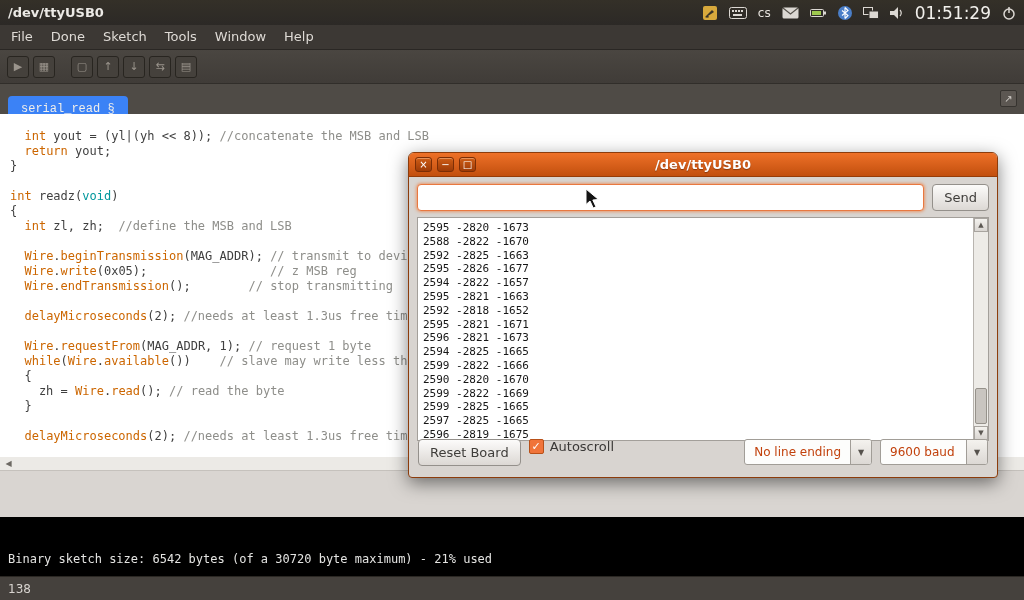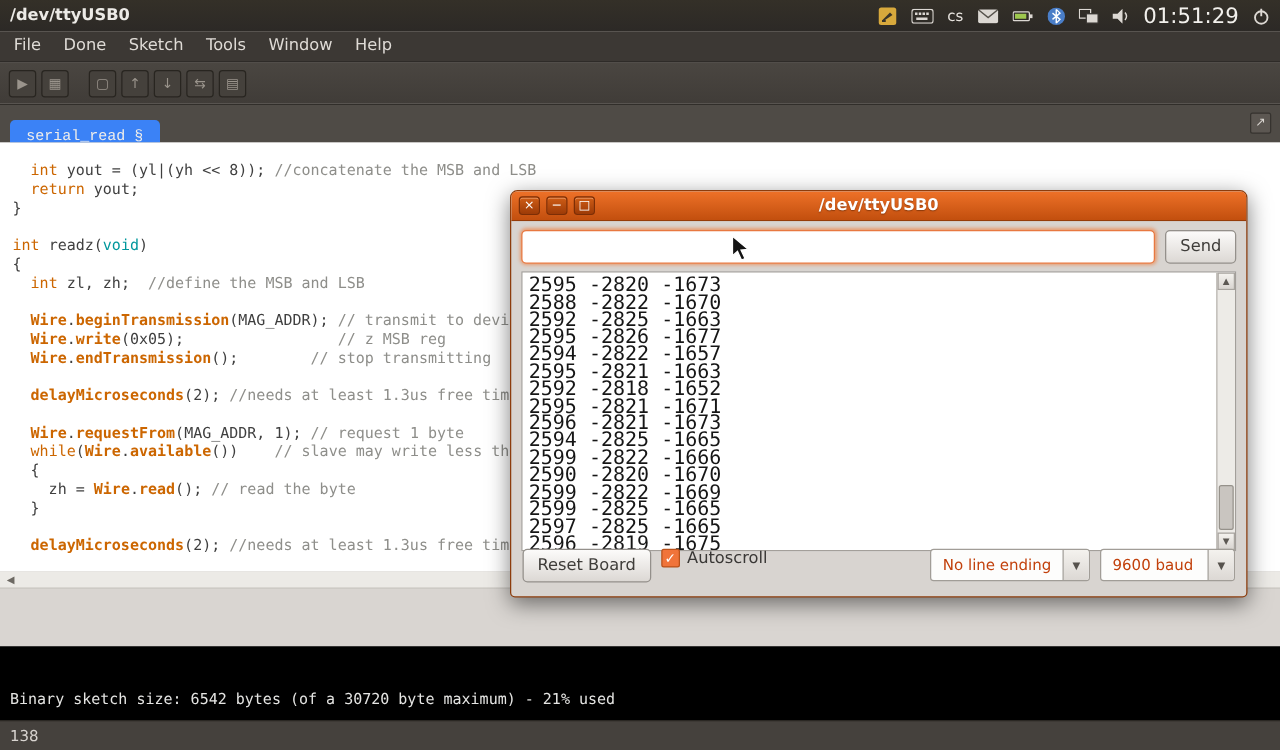--- a/index.html
+++ b/index.html
@@ -33,21 +33,21 @@
   .tab { position:absolute; left:8px; bottom:0; height:18px; padding:0 13px; background:#3b82f6;
     border-radius:4px 4px 0 0; color:#f0eeea; font-size:12px; line-height:26px;font-family:Liberation Mono, monospace; }
   .tab-menu-btn { position:absolute; right:7px; top:6px; width:17px; height:17px; background:#5c5752;
     border:1px solid #36332f; border-radius:2px; color:#d8d4cf; font-size:10px; line-height:15px; text-align:center; }
 
   
   .editor { position:absolute; left:0; top:114px; width:1024px; height:343px; background:#ffffff; overflow:hidden; }
   .code { padding:15px 0 0 10px; font-family:"DejaVu Sans Mono", monospace; font-size:12px; line-height:15px;
     white-space:pre; color:#3f3f3f; }
   .tok-kw { color:#cc6600; }
-  .tok-fn { color:#cc6600; font-weight:bold; }
+  .tok-fn { color:#cc6600; font-weight:normal; }
   .tok-ty { color:#00979c; }
   .tok-cm { color:#8e8e8a; }
   .tok-pl { color:#3f3f3f; }
 
   
   .chrome-strip { position:absolute; left:0; top:457px; width:1024px; height:30px; background:#d9d5d1; }
   .hscroll { position:absolute; left:0; top:0; width:1024px; height:14px; background:#ecr; background:#eceae6; border-bottom:1px solid #c5c1bc; }
   .hs-left { position:absolute; left:2px; top:1px; width:13px; height:12px; color:#6d6963; font-size:8px;
     line-height:12px; text-align:center; }
 
@@ -74,21 +74,21 @@
     text-shadow:0 1px 1px rgba(80,30,0,0.55); }
 
   .sm-inputrow { display:flex; gap:8px; align-items:center; padding:7px 8px 0; }
   .sm-input { flex:1; height:27px; border:1px solid #e87840; box-shadow:0 0 3px 1px rgba(240,125,60,0.65);
     border-radius:4px; background:#fff; font-size:13px; padding:0 6px; outline:none; }
   .btn { height:27px; padding:0 11px; background:linear-gradient(#fcfbfa,#dcd8d4); border:1px solid #94908b;
     border-radius:4px; color:#3f3d3a; font-size:13px; font-family:"DejaVu Sans", sans-serif; }
 
   .out-wrap { position:relative; margin:6px 8px 0; height:224px; background:#ffffff; border:1px solid #a39f9a; }
   .out-text { position:absolute; left:5px; top:3px; right:18px; bottom:0; overflow:hidden;
-    font-family:"DejaVu Sans Mono", monospace; font-size:16px; line-height:13.8px; color:#161616; white-space:pre; }
+    font-family:"DejaVu Sans Mono", monospace; font-size:11px; line-height:13.8px; color:#161616; white-space:pre; }
   .out-scroll { position:absolute; right:0; top:0; bottom:0; width:15px; background:#edebe7; border-left:1px solid #b8b4af; }
   .sc-btn { position:absolute; left:0; width:14px; height:14px; background:linear-gradient(#f4f2ee,#d9d5d1);
     border:1px solid #a8a49f; color:#5c5853; font-size:7px; line-height:13px; text-align:center; }
   .sc-up { top:0; }
   .sc-down { bottom:0; }
   .sc-thumb { position:absolute; left:1px; width:12px; bottom:16px; height:36px; background:#c9c5c0;
     border:1px solid #96928b; border-radius:2px; }
 
   .sm-controls { position:absolute; left:0; right:0; bottom:0; height:38px; display:flex; 
     padding:0 9px; gap:8px; }

